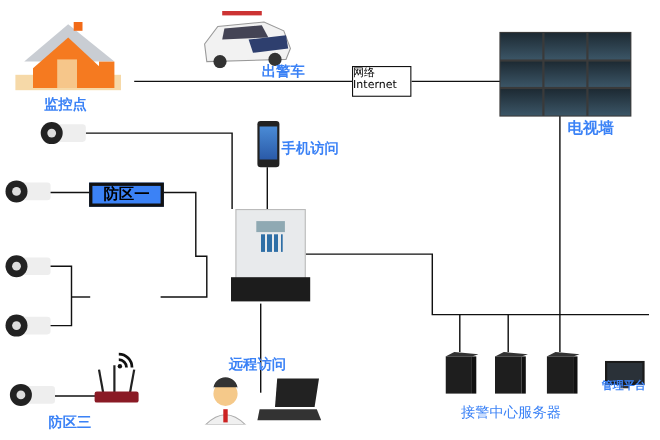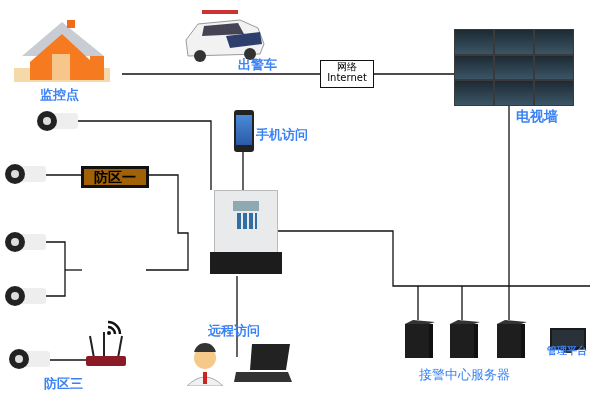--- a/index.html
+++ b/index.html
@@ -1,19 +1,19 @@
 <!DOCTYPE html>
 <html><head>
 <meta charset="utf-8">
 <style>
   html,body{margin:0;padding:0;background:#fff;}
   #stage{position:relative;width:600px;height:400px;overflow:hidden;background:#fff;font-family:"DejaVu Sans",sans-serif;}
   .lbl{position:absolute;font-weight:bold;color:#3b82f6;white-space:nowrap;}
-  .box{position:absolute;border:3px solid #111;background:#a16207;font-weight:bold;font-size:14px;text-align:center;line-height:16px;}
-  .netbox{position:absolute;border:1px solid #111;background:#fff;font-size:10px;text-align:center;line-height:11px;}
+  .box{position:absolute;border:3px solid #111;background:#3b82f6;font-weight:bold;font-size:14px;text-align:center;line-height:16px;}
+  .netbox{position:absolute;border:1px solid #111;background:#fff;font-size:10px;text-align:left;line-height:11px;}
   svg{position:absolute;left:0;top:0;}
   .abs{position:absolute;}
 </style>
 </head>
 <body>
 
 <div id="stage">
 
   <svg width="600" height="400">
     <g stroke="#111" stroke-width="1.3" fill="none">

